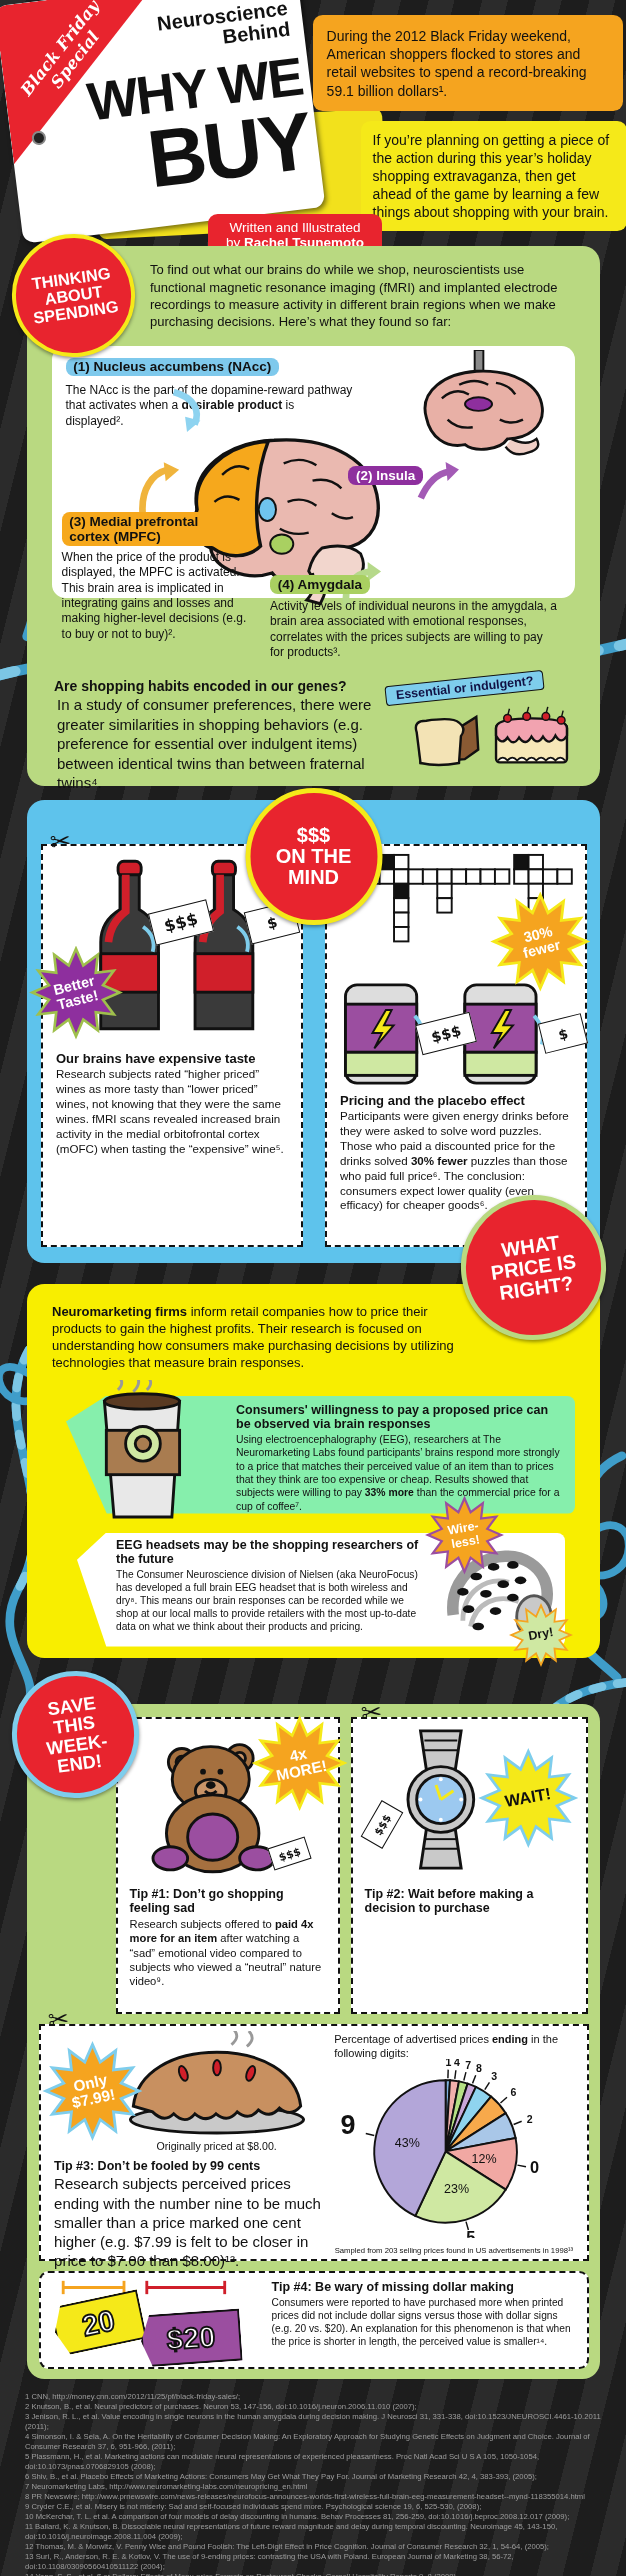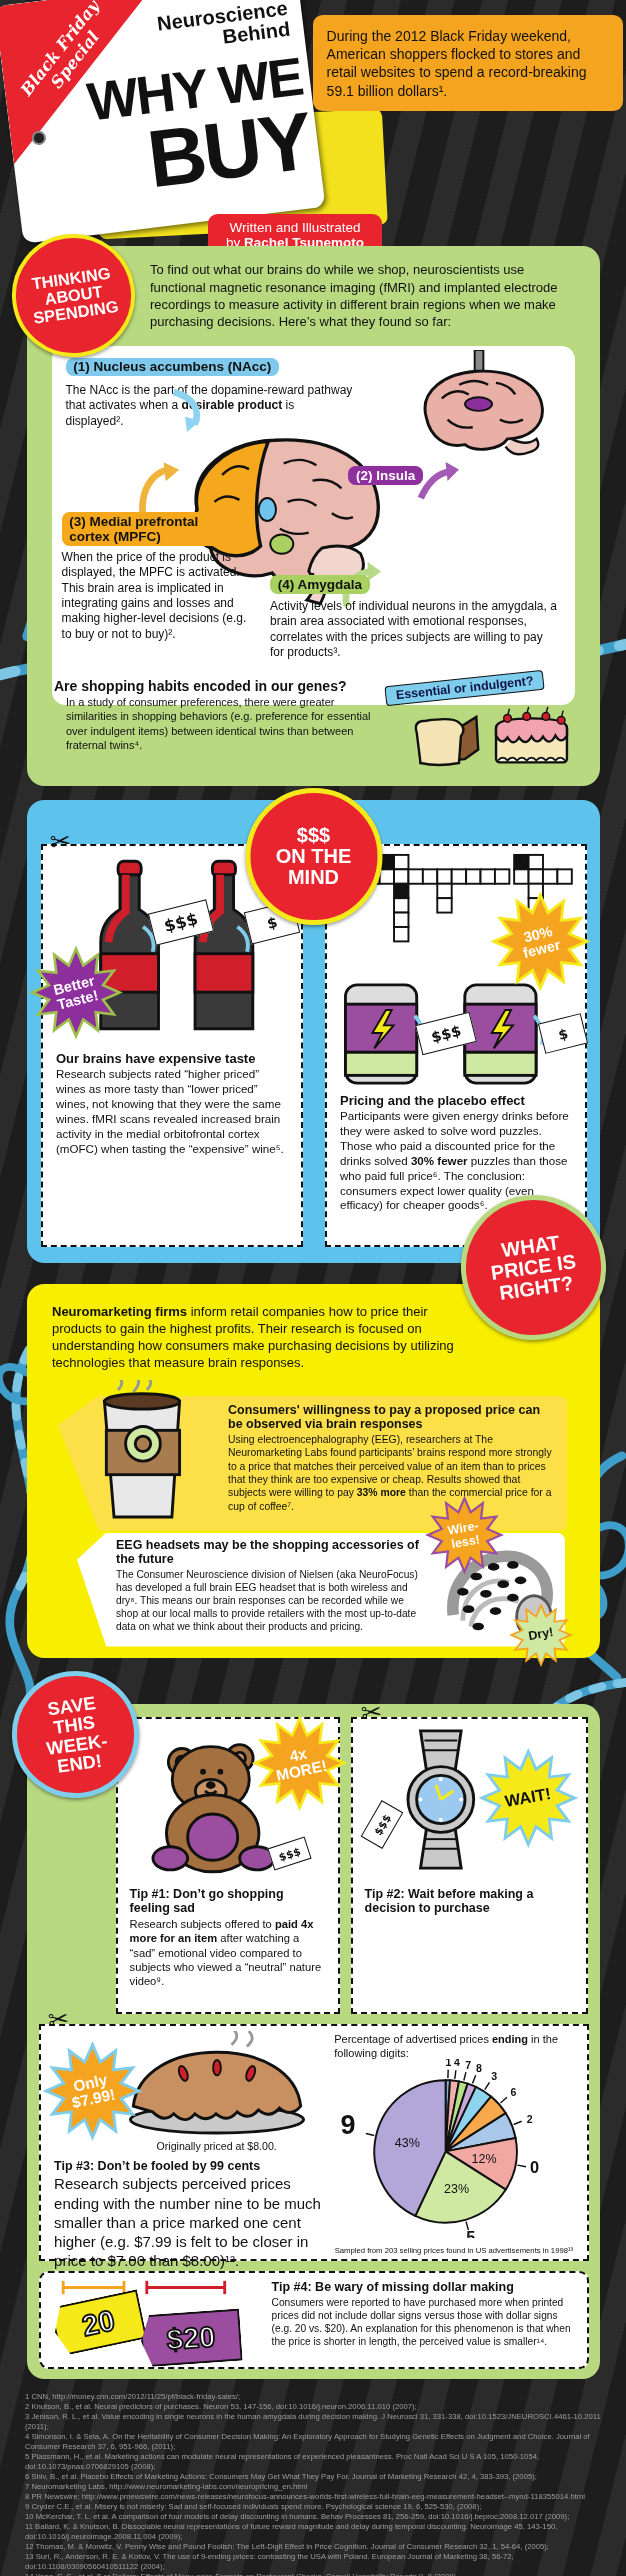--- a/index.html
+++ b/index.html
@@ -61,31 +61,32 @@
     <div class="abs" style="left:-5.8px;top:37px;width:145px;color:#fff;font-family:'DejaVu Serif',serif;font-style:italic;font-weight:bold;font-size:16.4px;text-align:center;transform:rotate(-45deg);white-space:pre-line">Black Friday
 Special</div>
     <div class="abs" style="left:21px;top:129px;width:13.5px;height:13.5px;border-radius:50%;background:#222;border:2.9px solid #888"></div>
     <div class="abs" style="right:13.5px;top:5.8px;width:212px;text-align:right;font-weight:bold;font-size:20px;line-height:1.06;white-space:pre-line">The
 Neuroscience
 Behind</div>
     <div class="abs" style="right:7.7px;top:75px;width:289px;text-align:right;font-weight:900;font-size:54px;letter-spacing:-1.9px">WHY WE</div>
     <div class="abs" style="right:7.7px;top:125px;width:289px;text-align:right;font-weight:900;font-size:81px;letter-spacing:-2.9px">BUY</div>
   </div>
   <div class="abs" style="right:3.9px;top:15.4px;width:310px;background:#f5a41f;border-radius:9.6px;padding:11.6px 13.5px;font-size:14px;line-height:1.3">During the 2012 Black Friday weekend, American shoppers flocked to stores and retail websites to spend a record-breaking 59.1 billion dollars¹.</div>
+  <div class="abs" style="right:0px;top:121px;width:266px;background:#f5e919;border-radius:9.6px;padding:9.6px 11.6px;font-size:14px;line-height:1.3">If you’re planning on getting a piece of the action during this year’s holiday shopping extravaganza, then get ahead of the game by learning a few things about shopping with your brain.</div>
   <div class="abs" style="left:208px;top:214px;width:174px;background:#e8242e;border-radius:9.6px;color:#fff;text-align:center;font-size:13.5px;padding:5.8px 7.7px;white-space:pre-line;z-index:5"><span>Written and Illustrated
 </span><span>by </span><span class="b">Rachel Tsunemoto</span></div>
 </div>
 
 <div class="panel" style="margin:246px 27px 0;width:573px;height:540px;background:#b9d981">
   <div class="badge" style="left:-15.4px;top:-11.6px;width:123px;height:123px;border:4.8px solid #f5e919;font-size:16.4px;transform:rotate(-8deg)">THINKING
 ABOUT
 SPENDING</div>
   <div class="abs" style="left:123px;top:15.4px;width:432px;font-size:13px;line-height:1.32">To find out what our brains do while we shop, neuroscientists use functional magnetic resonance imaging (fMRI) and implanted electrode recordings to measure activity in different brain regions when we make purchasing decisions.  Here’s what they found so far:</div>
 
-  <div class="abs" style="left:25px;top:100px;width:523px;height:359px;background:#fff;border-radius:13.5px">
+  <div class="abs" style="left:25px;top:100px;width:523px;height:252px;background:#fff;border-radius:13.5px">
 
     <span class="pill abs" style="left:13.5px;top:11.6px;background:#7ec9ec">(1) Nucleus accumbens (NAcc)</span>
     <div class="smalltext abs" style="left:13.5px;top:37px;width:289px;font-size:12px"><span>The NAcc is the part of the dopamine-reward pathway that activates when a </span><span class="b">desirable product</span><span> is displayed².</span></div>
 
     <svg class="abs" style="right:23px;top:3.9px" width="145" height="114" viewBox="0 0 150 118">
       <rect x="70" y="0" width="9" height="48" fill="#8a8a8a" stroke="#111" stroke-width="2"></rect>
       <path d="M20,70 C12,42 40,24 72,22 C110,20 138,36 140,60 C142,80 124,92 104,92 C96,104 70,106 60,98 C40,102 24,90 20,70 Z" fill="#e8b0a6" stroke="#111" stroke-width="3"></path>
       <ellipse cx="74" cy="56" rx="14" ry="7" fill="#8e2f9e" stroke="#111" stroke-width="2"></ellipse>
       <path d="M36,50 q14,-12 28,-4 M54,36 q16,-8 30,0 M92,34 q14,2 20,12 M42,72 q10,10 26,8 M96,72 q12,6 24,0" fill="none" stroke="#111" stroke-width="2.5"></path>
       <path d="M108,92 q16,8 26,0 q6,10 -8,14 q-16,6 -24,-6" fill="#f0cfc6" stroke="#111" stroke-width="2.5"></path>
@@ -121,21 +122,21 @@
     <span class="pill abs" style="right:152px;top:120px;background:#8e2f9e;color:#fff">(2) Insula</span>
 
     <span class="pill abs" style="left:9.6px;top:166px;background:#f6a81c;max-width:178px">(3) Medial prefrontal cortex (MPFC)</span>
     <div class="smalltext abs" style="left:9.6px;top:204px;width:185px;font-size:12px"><span>When the price of the product is displayed, the MPFC is activated. This brain area is implicated in integrating gains and losses and making higher-level decisions (e.g. to buy or not to buy)².</span></div>
 
     <span class="pill abs" style="left:218px;top:229px;background:#a9d061">(4) Amygdala</span>
     <div class="smalltext abs" style="left:218px;top:253px;width:289px;font-size:12px"><span>Activity levels of individual neurons in the amygdala, a brain area associated with emotional responses, correlates with the prices subjects are willing to pay for products³.</span></div>
   </div>
 
   <div class="abs" style="left:27px;top:432px;width:318px;font-weight:bold;font-size:14px">Are shopping habits encoded in our genes?</div>
-  <div class="abs" style="left:39px;top:449px;width:318px;font-size:11px;line-height:1.3">In a study of consumer preferences, there were greater similarities in shopping behaviors (e.g. preference for essential over indulgent items) between identical twins than between fraternal twins⁴.</div>
+  <div class="abs" style="left:30px;top:449px;width:318px;font-size:15px;line-height:1.3">In a study of consumer preferences, there were greater similarities in shopping behaviors (e.g. preference for essential over indulgent items) between identical twins than between fraternal twins⁴.</div>
   <div class="abs" style="right:56px;top:432px;background:#7ecdec;border:1.9px solid #111;border-radius:3.9px;padding:1.9px 9.6px;font-size:12.5px;font-weight:bold;transform:rotate(-6deg);color:#114;white-space:nowrap">Essential or indulgent?</div>
   <svg class="abs" style="right:116px;top:461px" width="75" height="64" viewBox="0 0 78 66">
     <path d="M10,26 L54,20 L70,10 L72,44 L58,54 L12,58 Z" fill="#8a5a33" stroke="#111" stroke-width="2.5"></path>
     <path d="M8,26 q-4,-12 10,-12 q28,-4 34,2 q8,6 2,14 l-2,28 q-22,4 -40,0 Z" fill="#f3e3b5" stroke="#111" stroke-width="2.5"></path>
   </svg>
   <svg class="abs" style="right:27px;top:457px" width="83px" height="69" viewBox="0 0 86 72">
     <rect x="6" y="22" width="74" height="40" rx="4" fill="#f6e8b8" stroke="#111" stroke-width="2.5"></rect>
     <path d="M6,26 q0,-10 37,-10 q37,0 37,10 l0,8 q-6,10 -12,0 q-6,12 -13,1 q-6,10 -12,0 q-6,11 -13,1 q-6,10 -12,0 q-6,9 -12,-2 Z" fill="#f2a3b0" stroke="#111" stroke-width="2.5"></path>
     <path d="M8,60 q5,-6 10,0 q5,-6 10,0 q5,-6 10,0 q5,-6 10,0 q5,-6 10,0 q5,-6 10,0 q5,-6 10,0" fill="#fff" stroke="#111" stroke-width="2"></path>
     <g stroke="#111" stroke-width="1.5">
@@ -255,38 +256,38 @@
     </div>
   </div>
 </div>
 
 <div class="panel" style="margin:21px 27px 0;width:573px;height:374px;background:#f8ee00">
   <div class="badge" style="right:-5.8px;top:-89px;width:145px;height:145px;border:5.8px solid #b9d981;font-size:20px;transform:rotate(-8deg)">WHAT
 PRICE IS
 RIGHT?</div>
   <div class="abs" style="left:25px;top:19px;width:413px;font-size:13px;line-height:1.32"><span class="b">Neuromarketing firms</span><span> inform retail companies how to price their products to gain the highest profits.  Their research is focused on understanding how consumers make purchasing decisions by utilizing technologies that measure brain responses.</span></div>
 
-  <div class="abs" style="left:31px;top:112px;width:509px;height:135px;background:#fde047;clip-path:polygon(0 22%,8% 0,100% 0,100% 100%,8% 100%);border-radius:7.7px">
+  <div class="abs" style="left:39px;top:112px;width:509px;height:118px;background:#86efac;clip-path:polygon(0 22%,8% 0,100% 0,100% 100%,8% 100%);border-radius:7.7px">
     <div class="abs" style="left:170px;top:7.7px;width:328px">
       <h3 style="font-size:12.5px">Consumers' willingness to pay a proposed price can be observed via brain responses</h3>
       <div class="smalltext" style="font-size:10.4px"><span>Using electroencephalography (EEG), researchers at The Neuromarketing Labs found participants’ brains respond more strongly to a price that matches their perceived value of an item than to prices that they think are too expensive or cheap.  Results showed that subjects were willing to pay </span><span class="b">33% more</span><span> than the commercial price for a cup of coffee⁷.</span></div>
     </div>
   </div>
   <svg class="abs" style="left:62px;top:96px" width="106" height="145" viewBox="0 0 110 150">
     <path d="M30,10 q8,-8 0,-14 M46,12 q10,-10 2,-18 M60,10 q8,-8 0,-14" stroke="#999" stroke-width="3" fill="none"></path>
     <path d="M16,22 L94,22 L86,142 L26,142 Z" fill="#e8e8e8" stroke="#111" stroke-width="3"></path>
     <ellipse cx="55" cy="22" rx="39" ry="8" fill="#5a3a22" stroke="#111" stroke-width="3"></ellipse>
     <rect x="18" y="52" width="76" height="46" fill="#a97c50" stroke="#111" stroke-width="3"></rect>
     <circle cx="56" cy="66" r="18" fill="#cfe8a2" stroke="#111" stroke-width="3"></circle>
     <circle cx="56" cy="66" r="8" fill="#a97c50" stroke="#111" stroke-width="3"></circle>
   </svg>
 
   <div class="abs" style="left:50px;top:249px;width:488px;height:114px;background:#fff;clip-path:polygon(0 24%,6% 0,100% 0,100% 100%,6% 100%);border-radius:7.7px">
     <div class="abs" style="left:39px;top:5.8px;width:309px">
-      <h3 style="font-size:12.5px">EEG headsets may be the shopping accessories of the future</h3>
+      <h3 style="font-size:12.5px">EEG headsets may be the shopping researchers of the future</h3>
       <div class="smalltext" style="font-size:10.2px"><span>The Consumer Neuroscience division of Nielsen (aka NeuroFocus) has developed a full brain EEG headset that is both wireless and dry⁸.  This means our brain responses can be recorded while we shop at our local malls to provide retailers with the most up-to-date data on what we think about their products and pricing.</span></div>
     </div>
     <svg class="abs" style="right:5.8px;top:5.8px" width="125" height="102" viewBox="0 0 130 106">
       <path d="M20,80 C14,30 70,6 100,26 C124,42 122,74 104,88" fill="none" stroke="#9a9a9a" stroke-width="12"></path>
       <path d="M30,86 C30,56 54,40 78,46 M38,92 C44,66 66,58 88,66" fill="none" stroke="#bbb" stroke-width="5"></path>
       <ellipse cx="104" cy="82" rx="18" ry="22" fill="#c9c9c9" stroke="#555" stroke-width="3"></ellipse>
       <g fill="#111">
         <ellipse cx="30" cy="56" rx="6" ry="4"></ellipse>
           <ellipse cx="44" cy="40" rx="6" ry="4"></ellipse>
           <ellipse cx="62" cy="30" rx="6" ry="4"></ellipse>

